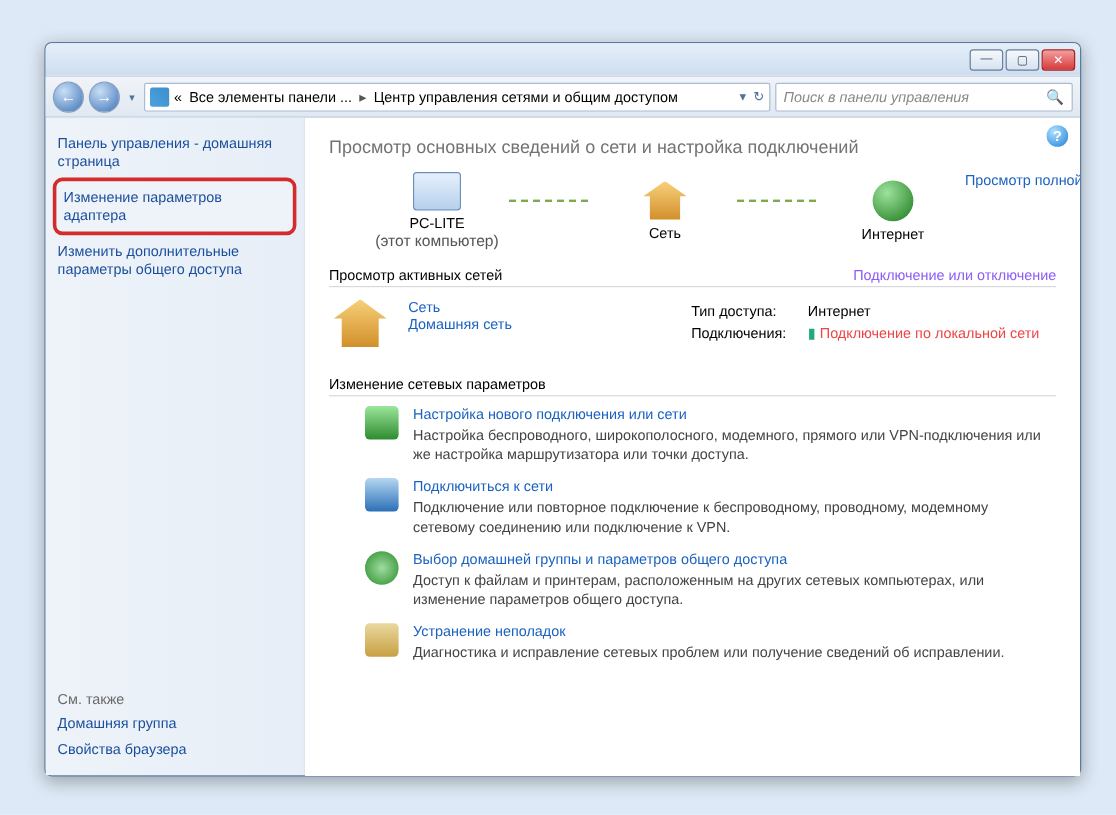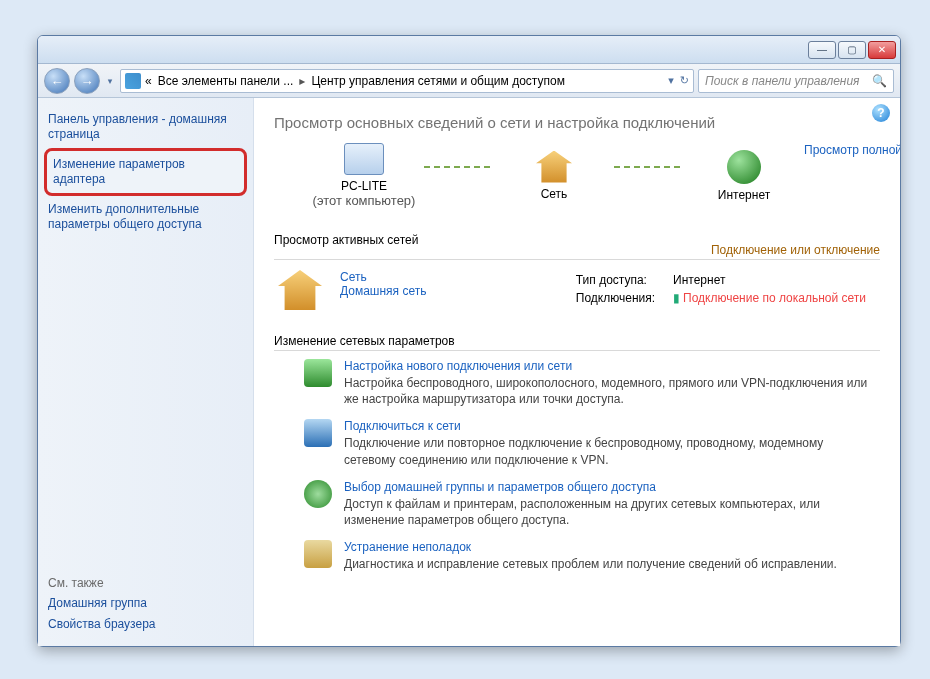--- a/index.html
+++ b/index.html
@@ -10,40 +10,40 @@
   .winbtn.close{background:linear-gradient(#f29e9e,#d83a3a);border-color:#a82020;color:#fff;}
   .navbar { height: 34px; background: linear-gradient(#f1f4f8,#e0e8f2); border-bottom:1px solid #b5c5d8; display:flex; align-items:center; padding:0 6px; gap:4px; }
   .navbtn{width:26px;height:26px;border:1px solid #8aa0bc;border-radius:50%;background:radial-gradient(circle at 35% 30%,#c8dff7,#3e73b6);display:flex;align-items:center;justify-content:center;color:#fff;font-size:13px;cursor:default;}
   .navbtn.fwd{background:radial-gradient(circle at 35% 30%,#c8dff7,#3e73b6);}
   .dd{width:12px;height:24px;display:flex;align-items:center;justify-content:center;color:#5072a0;font-size:9px;}
   .addrbar{flex:1;height:24px;border:1px solid #a9bcd3;background:#fff;border-radius:2px;display:flex;align-items:center;padding:0 4px;gap:2px;}
   .addricon{width:16px;height:16px;background:linear-gradient(45deg,#4aa3df,#3e8ecc);border-radius:2px;}
   .crumb{color:#000;padding:0 2px;}
   .crumb.sep{color:#555;}
   .addrbar .ref{margin-left:auto;color:#5072a0;font-size:11px;}
-  .searchbar{width:196px;height:24px;border:1px solid #a9bcd3;background:#fff;border-radius:2px;display:flex;align-items:center;padding:0 6px;color:#888;font-style:italic;justify-content:flex-end;}
+  .searchbar{width:248px;height:24px;border:1px solid #a9bcd3;background:#fff;border-radius:2px;display:flex;align-items:center;padding:0 6px;color:#888;font-style:italic;justify-content:flex-end;}
   .searchbar .mag{margin-left:auto;color:#5a86c2;font-style:normal;}
   .content{flex:1;display:flex;overflow:hidden;}
   .sidebar{width:216px;background:linear-gradient(to right,#eef3f9,#e7eef7);padding:14px 10px;display:flex;flex-direction:column;gap:8px;border-right:1px solid #d5dfec;}
   .side-hdr{color:#1b4f9c;font-size:12px;line-height:1.25;}
   .side-link{color:#1b4f9c;font-size:12px;line-height:1.25;cursor:pointer;}
   .side-link.highlight{border:3px solid #d22c2c;border-radius:8px;padding:6px;margin:-2px -4px;background:#eef3f9;}
   .side-footer{margin-top:auto;color:#6a6a6a;font-size:12px;}
   .main{flex:1;background:#fff;position:relative;padding:16px 20px 10px 20px;overflow:auto;}
   .helpbtn{position:absolute;top:6px;right:10px;width:18px;height:18px;border-radius:50%;background:radial-gradient(circle at 35% 30%,#aee1ff,#1d7fd6);color:#fff;font-weight:bold;font-size:12px;display:flex;align-items:center;justify-content:center;}
   .main h1{font-size:15px;font-weight:normal;color:#737373;margin-bottom:12px;}
   .map{display:flex;align-items:flex-start;justify-content:space-between;}
   .maprow{display:flex;align-items:center;gap:0;margin-left:30px;}
   .node{display:flex;flex-direction:column;align-items:center;width:120px;}
   .nodelabel{font-size:12px;color:#000;margin-top:4px;text-align:center;}
   .nodesub{font-size:13px;color:#555;}
   .conn{width:70px;height:2px;background:repeating-linear-gradient(to right,#7da94f 0 6px,transparent 6px 10px);margin-top:-18px;}
   .maplink{color:#1b62c0;font-size:12px;cursor:pointer;white-space:nowrap;}
   .section-title{color:#000;font-size:12px;margin-top:14px;padding-bottom:2px;border-bottom:1px solid #d9d9d9;display:flex;justify-content:space-between;align-items:center;}
-  .section-title .right{color:#a16207;cursor:pointer;margin-top:21px;}
+  .section-title .right{color:#8b5cf6;cursor:pointer;}
   .activerow{display:flex;align-items:flex-start;gap:18px;padding:10px 4px;}
   .aicon{width:44px;height:44px;}
   .ainfo{display:flex;flex-direction:column;}
   .alink{color:#1b62c0;font-size:12px;cursor:pointer;}
   .asub{color:#1b62c0;font-size:12px;cursor:pointer;}
   .props{margin-left:auto;font-size:12px;}
   .props td{padding:1px 8px;vertical-align:top;}
   .props .val{color:#000;}
   .props .link{color:#ef4444;cursor:pointer;}
   .task{display:flex;gap:12px;padding:8px 4px 4px 30px;}

